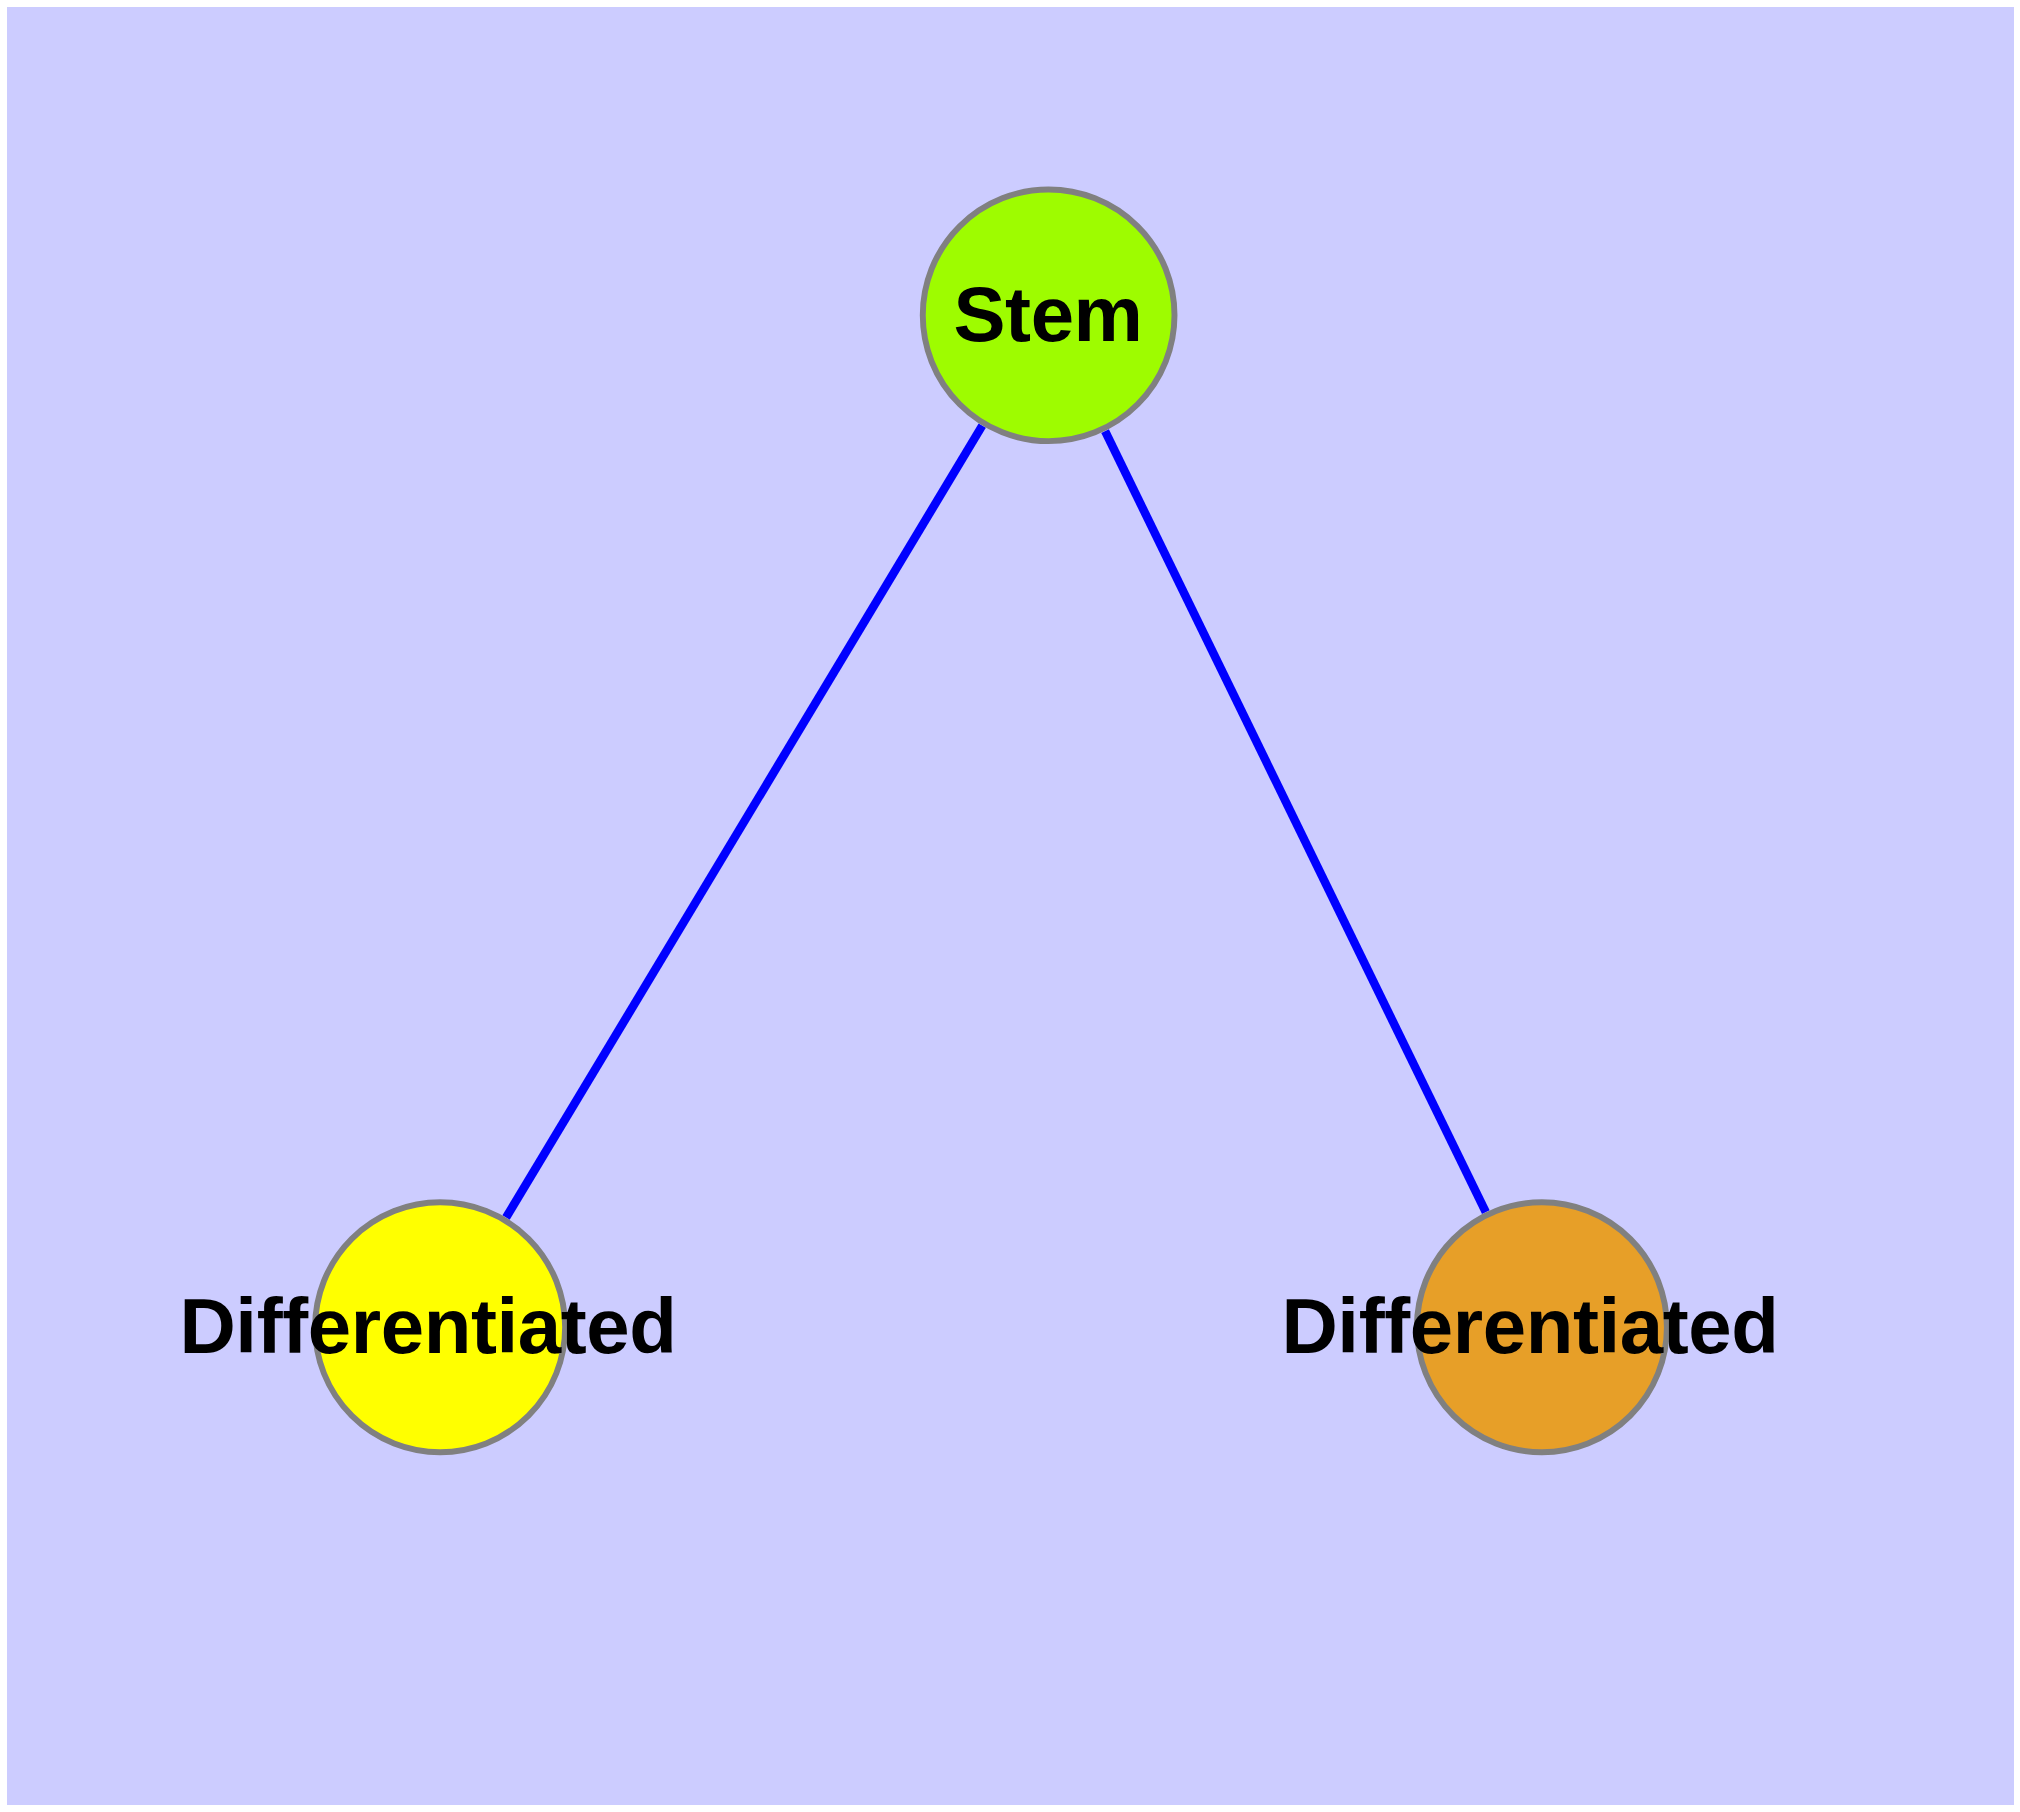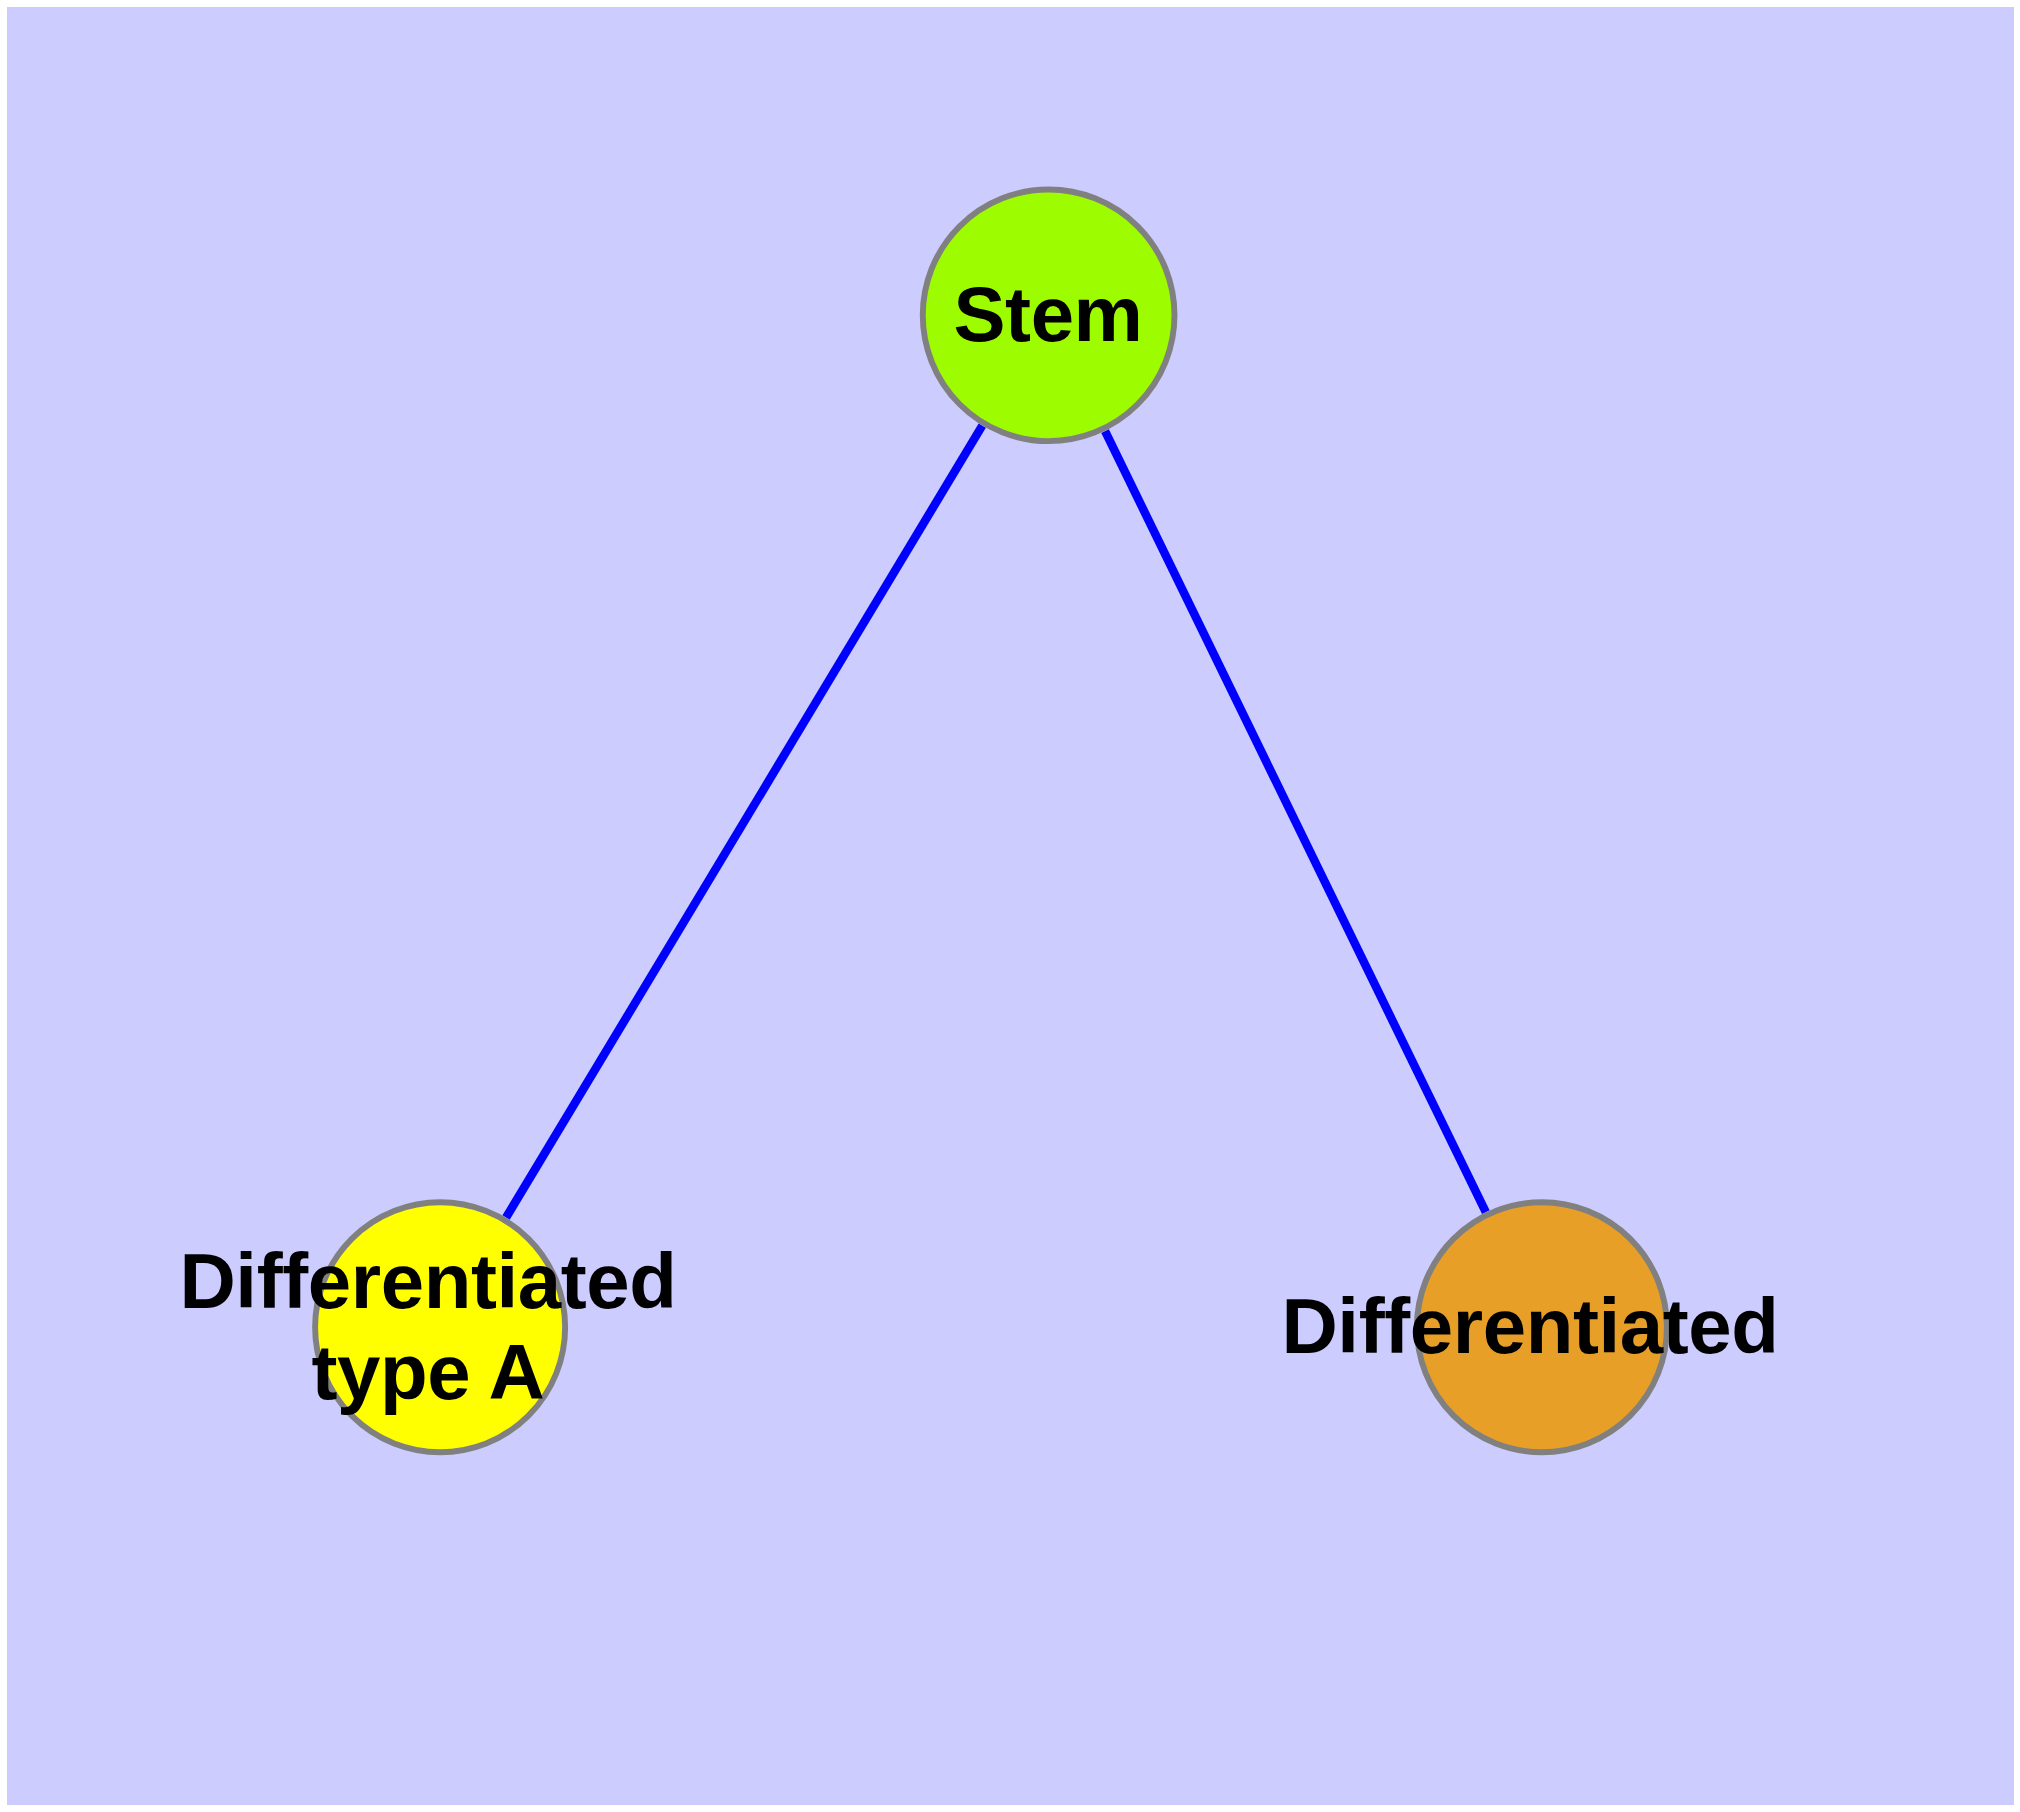--- a/index.html
+++ b/index.html
@@ -65,21 +65,20 @@
     </g>
 
   </svg>
 
   <div class="node-label" style="left: 1048px; top: 315px; font-size: 78px; color: rgb(0, 0, 0);">
     <div>Stem</div>
   </div>
 
   <div class="node-label" style="left: 428px; top: 1327px; font-size: 78px; color: rgb(0, 0, 0);">
     <div>Differentiated</div>
-    <div>type A</div>
   </div>
 
   <div class="node-label" style="left: 1530px; top: 1327px; font-size: 78px; color: rgb(0, 0, 0);">
     <div>Differentiated</div>
   </div>
 
 </div>
 
 
 </body></html>

